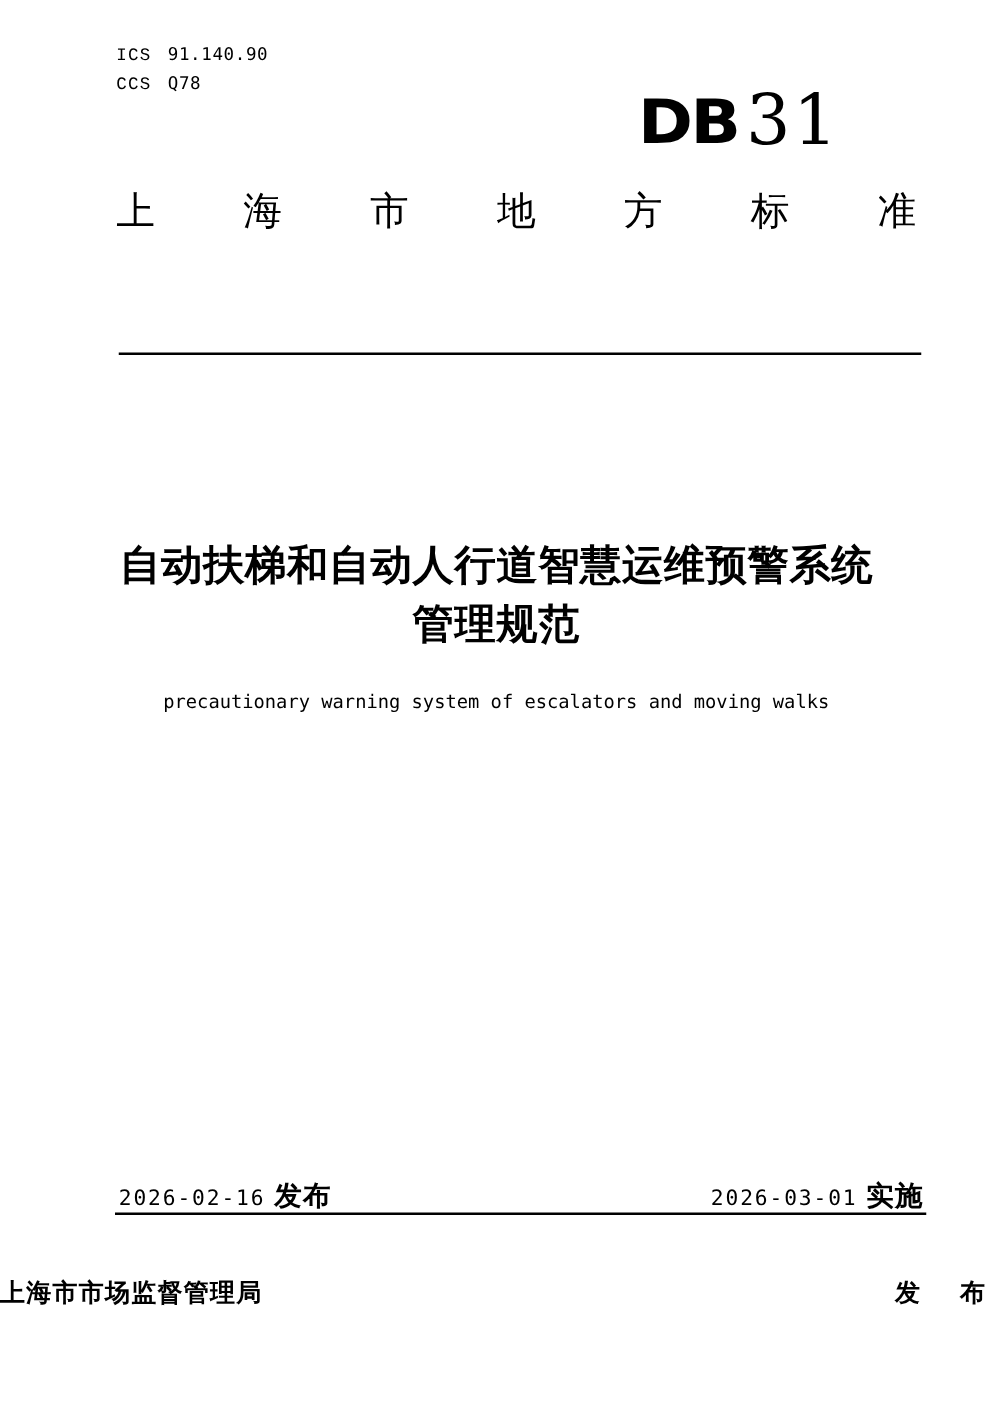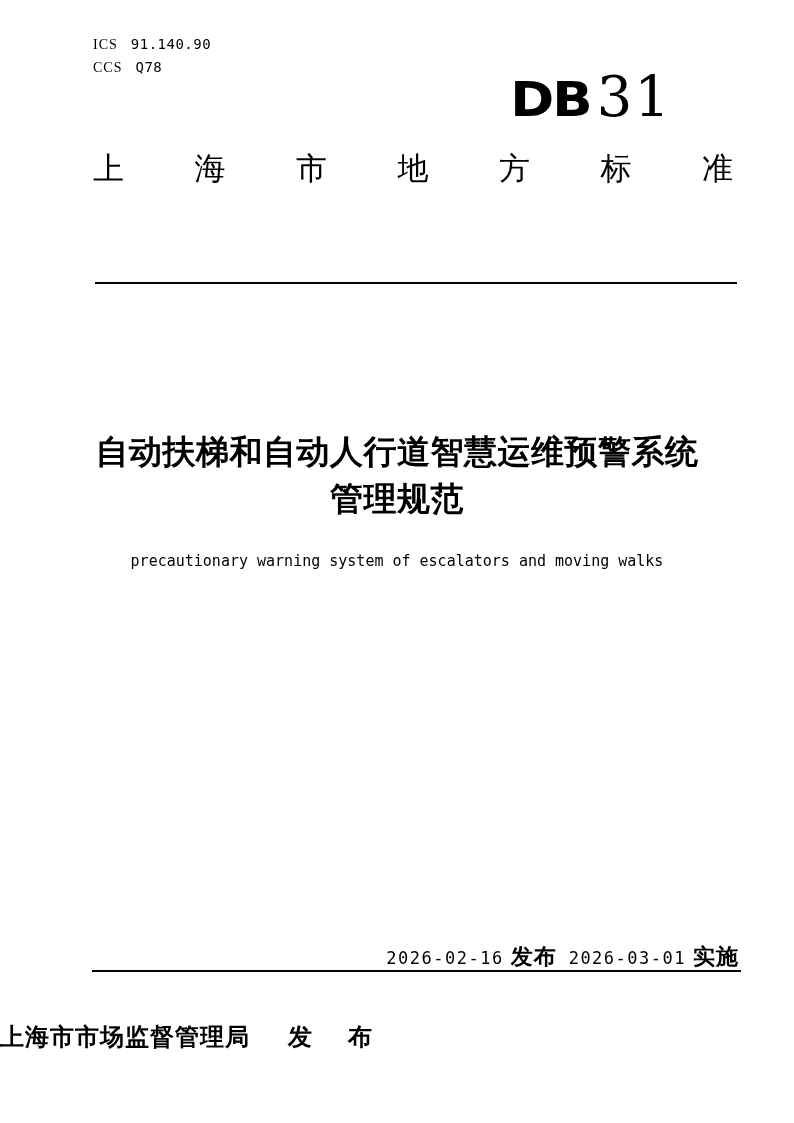--- a/index.html
+++ b/index.html
@@ -14,21 +14,21 @@
   .page { position: absolute; inset: 0; background: #ffffff; }
 
   
   .ics-line, .ccs-line {
     position: absolute; left: 93px;
     font-size: 14px; line-height: 16px;
     display: flex; align-items: baseline;
   }
   .ics-line { top: 36px; }
   .ccs-line { top: 59px; }
-  .code-label { font-family: Liberation Serif, serif; letter-spacing: 1px; }
+  .code-label { font-family: Liberation Mono, monospace; letter-spacing: 1px; }
   .code-value { font-family: "DejaVu Sans Mono", monospace; margin-left: 13px; letter-spacing: 0.5px; }
 
   
   .logo {
     position: absolute; top: 72px; right: 122px;
     display: flex; align-items: flex-start; line-height: 50px;
     white-space: nowrap;
   }
   .logo-db {
     font-family: "DejaVu Sans", sans-serif;
@@ -72,40 +72,40 @@
   .subtitle {
     position: absolute; left: 0; top: 547px; width: 100%;
     text-align: center;
     font-family: "DejaVu Sans Mono", monospace;
     font-size: 15px; line-height: 28px;
   }
 
   
   .dates-row {
     position: absolute; left: 95px; top: 942px; width: 644px;
-    display: flex; justify-content: flex-end;
+    display: flex; justify-content: space-between;
     font-size: 17px; align-items: baseline; gap: 12px;
   }
   .date-item { display: flex; align-items: baseline; }
   .date-num {
     font-family: "DejaVu Sans Mono", monospace;
     letter-spacing: 1.5px;
   }
   .date-label { font-weight: bold; font-size: 22px; margin-left: 7px; letter-spacing: 1px; }
 
   .rule-bottom {
     position: absolute; left: 92px; top: 970px;
     width: 649px; height: 2px; background: #000;
   }
 
   
   .publisher-row {
     position: absolute; left: 0; top: 1021px; width: 100%;
-    display: flex; justify-content: flex-start; align-items: baseline;
-    font-size: 24px; font-weight: bold; letter-spacing: 1px;
+    display: flex; justify-content: space-between; align-items: baseline;
+    font-size: 20px; font-weight: bold; letter-spacing: 1px;
   }
   .publish-action { margin-left: 38px; letter-spacing: 6px; }
 </style>
 </head>
 <body>
 
 <div class="page">
 
   <div class="ics-line">
     <span class="code-label">ICS</span>

